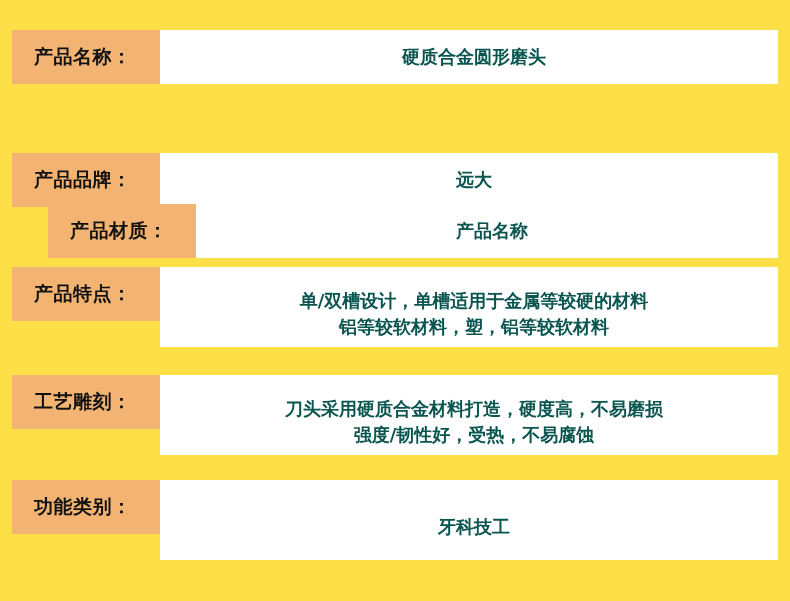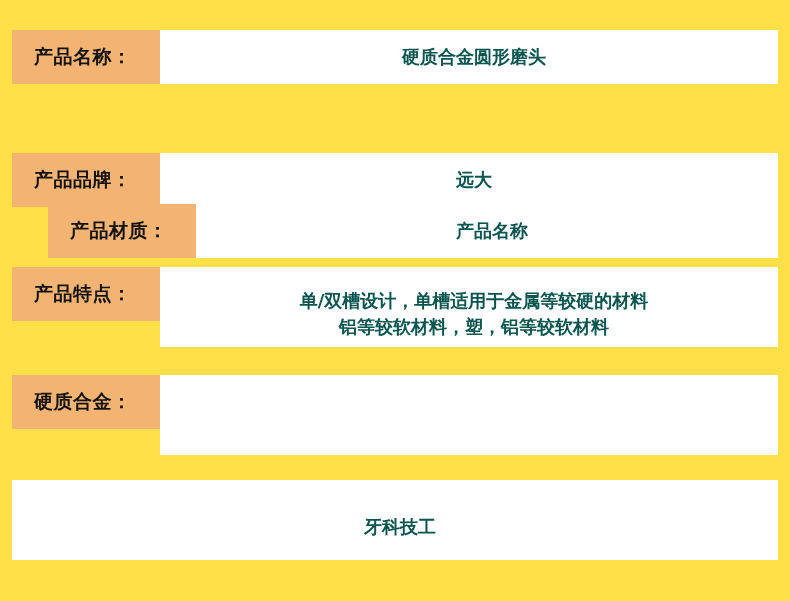--- a/index.html
+++ b/index.html
@@ -101,24 +101,27 @@
 
   <div class="spec-row multi" id="row-4">
     <div class="spec-label">产品特点：</div>
     <div class="spec-value">
       <div class="line">单/双槽设计，单槽适用于金属等较硬的材料</div>
       <div class="line">铝等较软材料，塑，铝等较软材料</div>
     </div>
   </div>
 
   <div class="spec-row multi" id="row-5">
-    <div class="spec-label">硬质合金：</div>
+    <div class="spec-label">工艺雕刻：</div>
     <div class="spec-value">
+      <div class="line">刀头采用硬质合金材料打造，硬度高，不易磨损</div>
+      <div class="line">强度/韧性好，受热，不易腐蚀</div>
     </div>
   </div>
 
   <div class="spec-row multi" id="row-6">
+    <div class="spec-label">功能类别：</div>
     <div class="spec-value">
       <div class="line">牙科技工</div>
     </div>
   </div>
 
 </div>
 
 </body></html>

